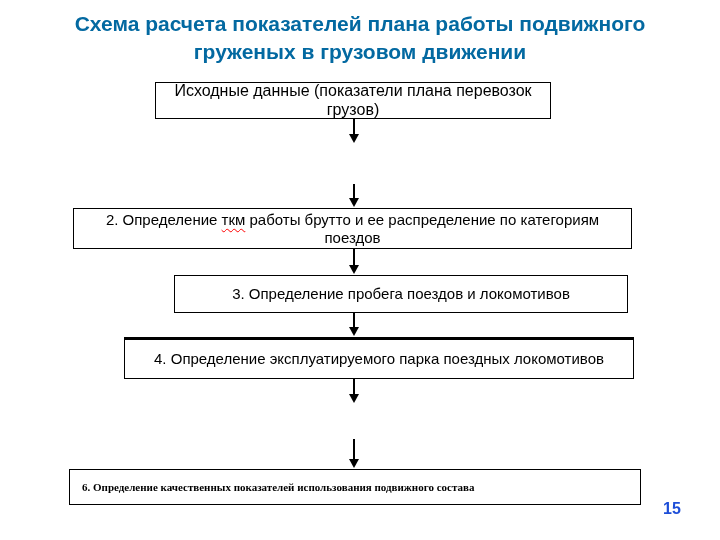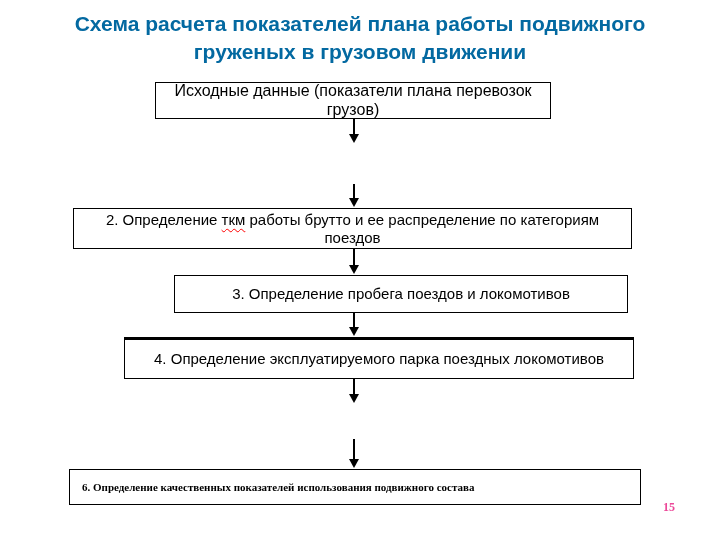--- a/index.html
+++ b/index.html
@@ -77,24 +77,24 @@
   }
   .al0 { top: 119px; height: 16px; }  .ah0 { top: 134px; }
   .al1 { top: 184px; height: 15px; }  .ah1 { top: 198px; }
   .al2 { top: 249px; height: 17px; }  .ah2 { top: 265px; }
   .al3 { top: 313px; height: 15px; }  .ah3 { top: 327px; }
   .al4 { top: 379px; height: 16px; }  .ah4 { top: 394px; }
   .al5 { top: 439px; height: 21px; }  .ah5 { top: 459px; }
   .page-number {
     position: absolute;
     left: 663px; top: 500px;
-    font-family: Liberation Serif, serif;
+    font-family: Liberation Sans, sans-serif;
     font-weight: bold;
-    font-size: 12px;
-    color: #ec4899;
+    font-size: 16px;
+    color: #1d4ed8;
   }
 </style>
 </head>
 <body>
 
 <div class="canvas">
 
   <div class="slide-title">
     <div>Схема расчета показателей плана работы подвижного</div>
     <div>груженых в грузовом движении</div>

